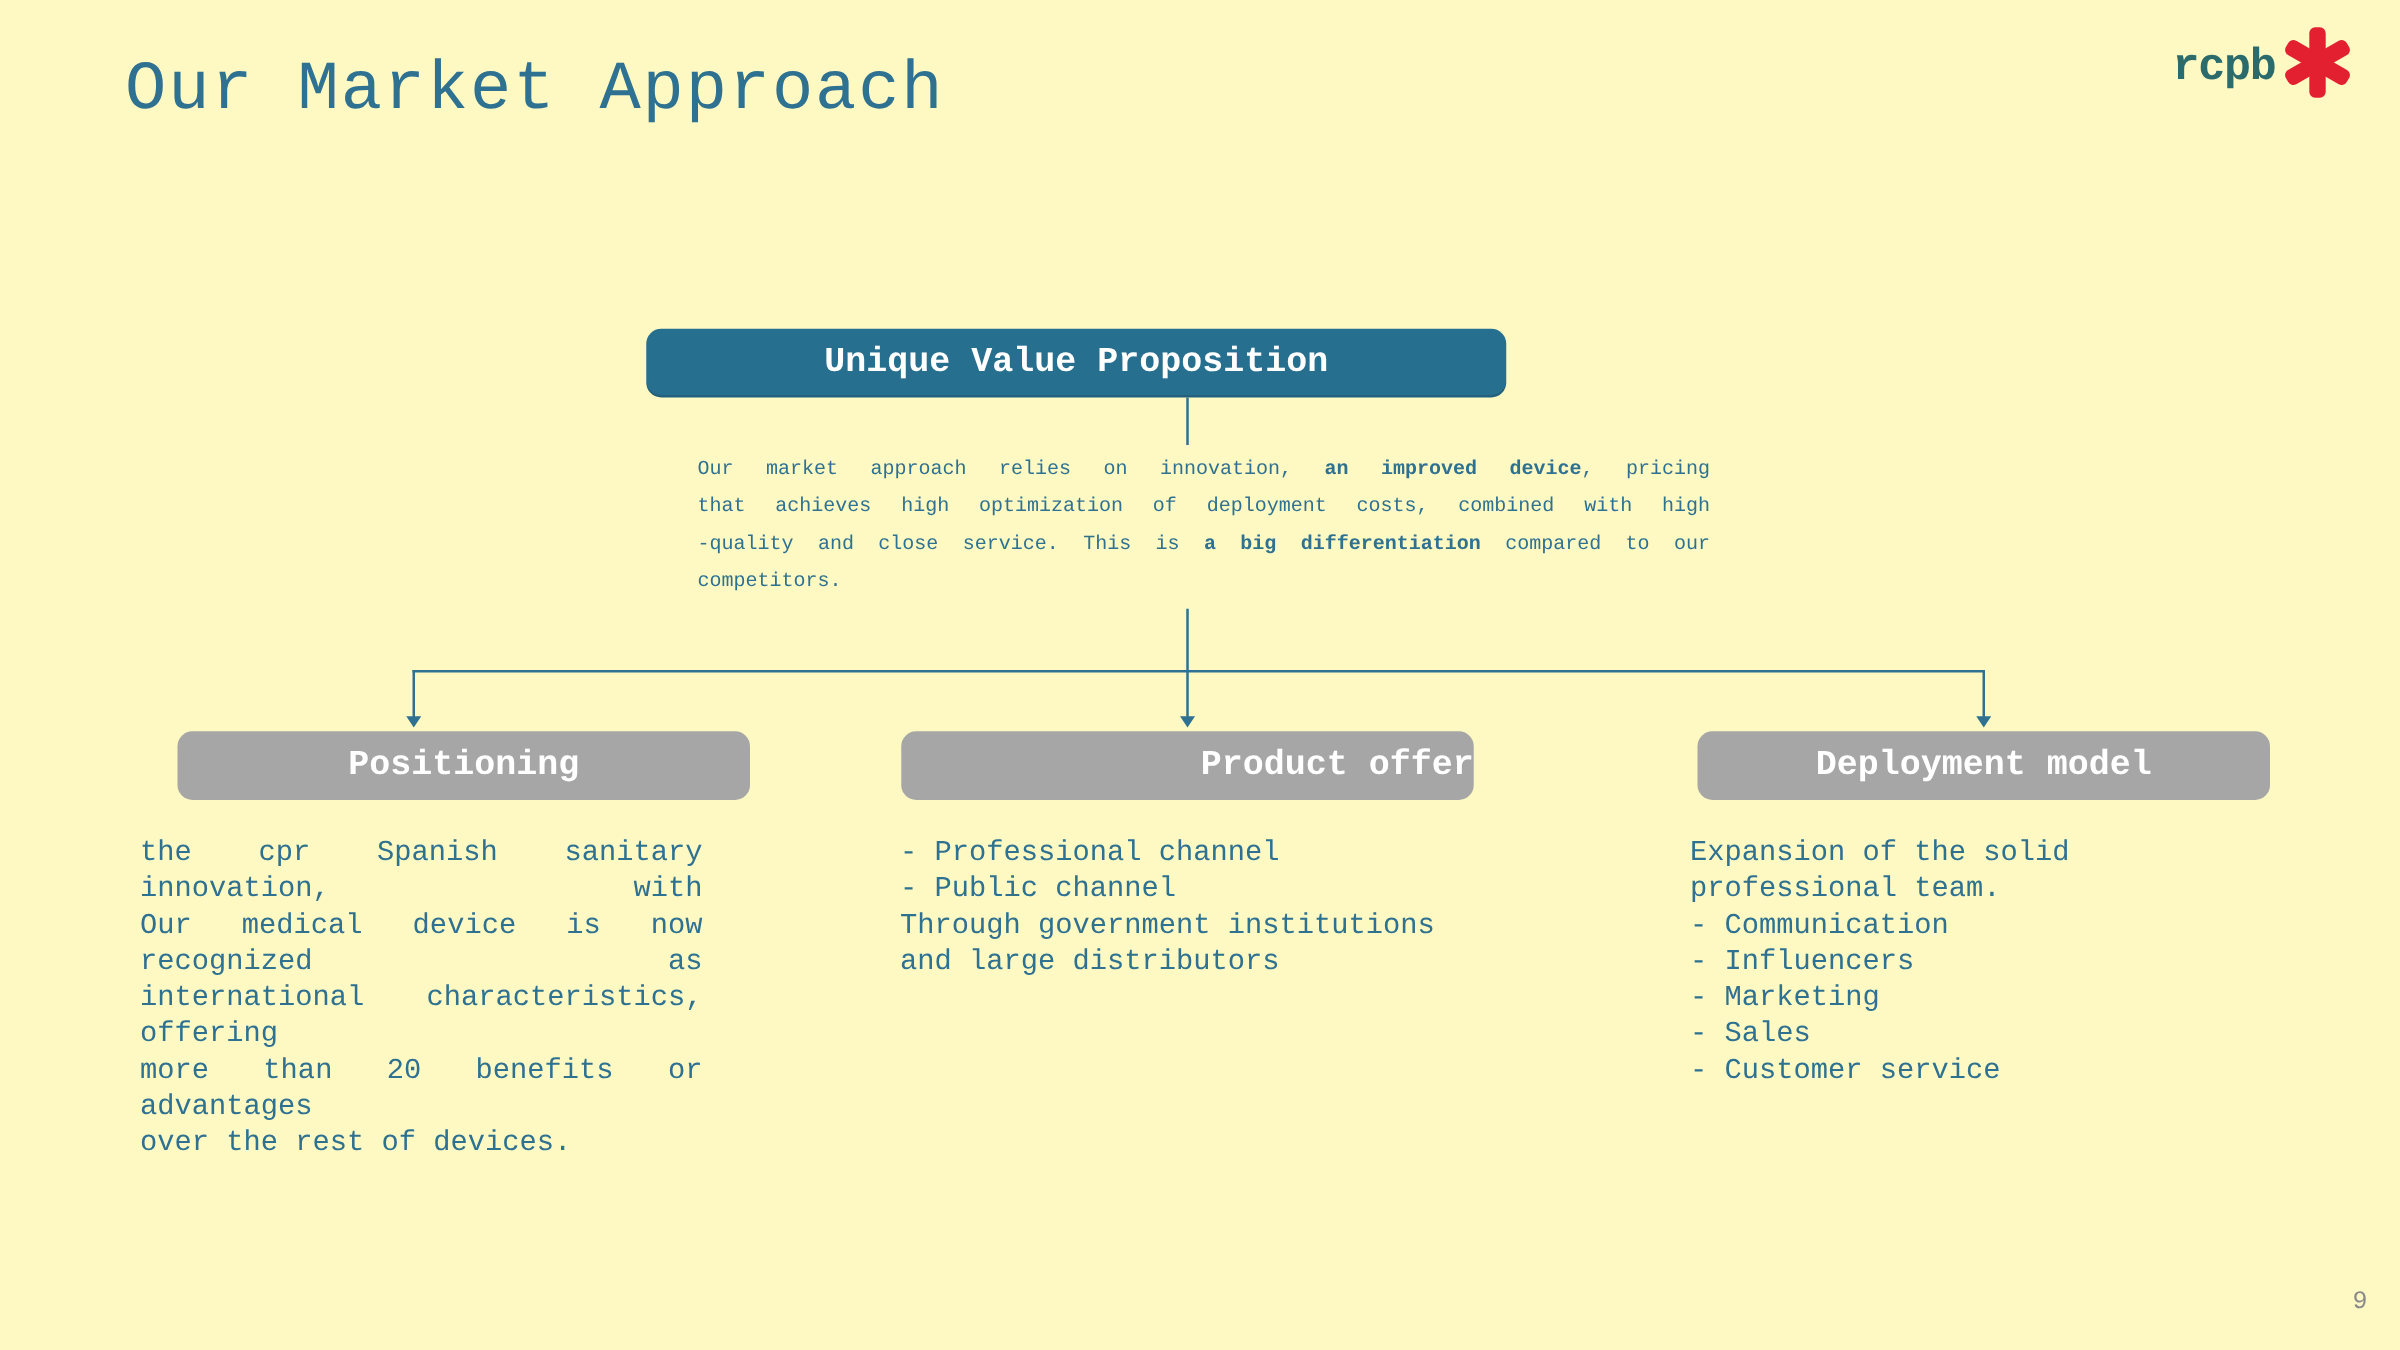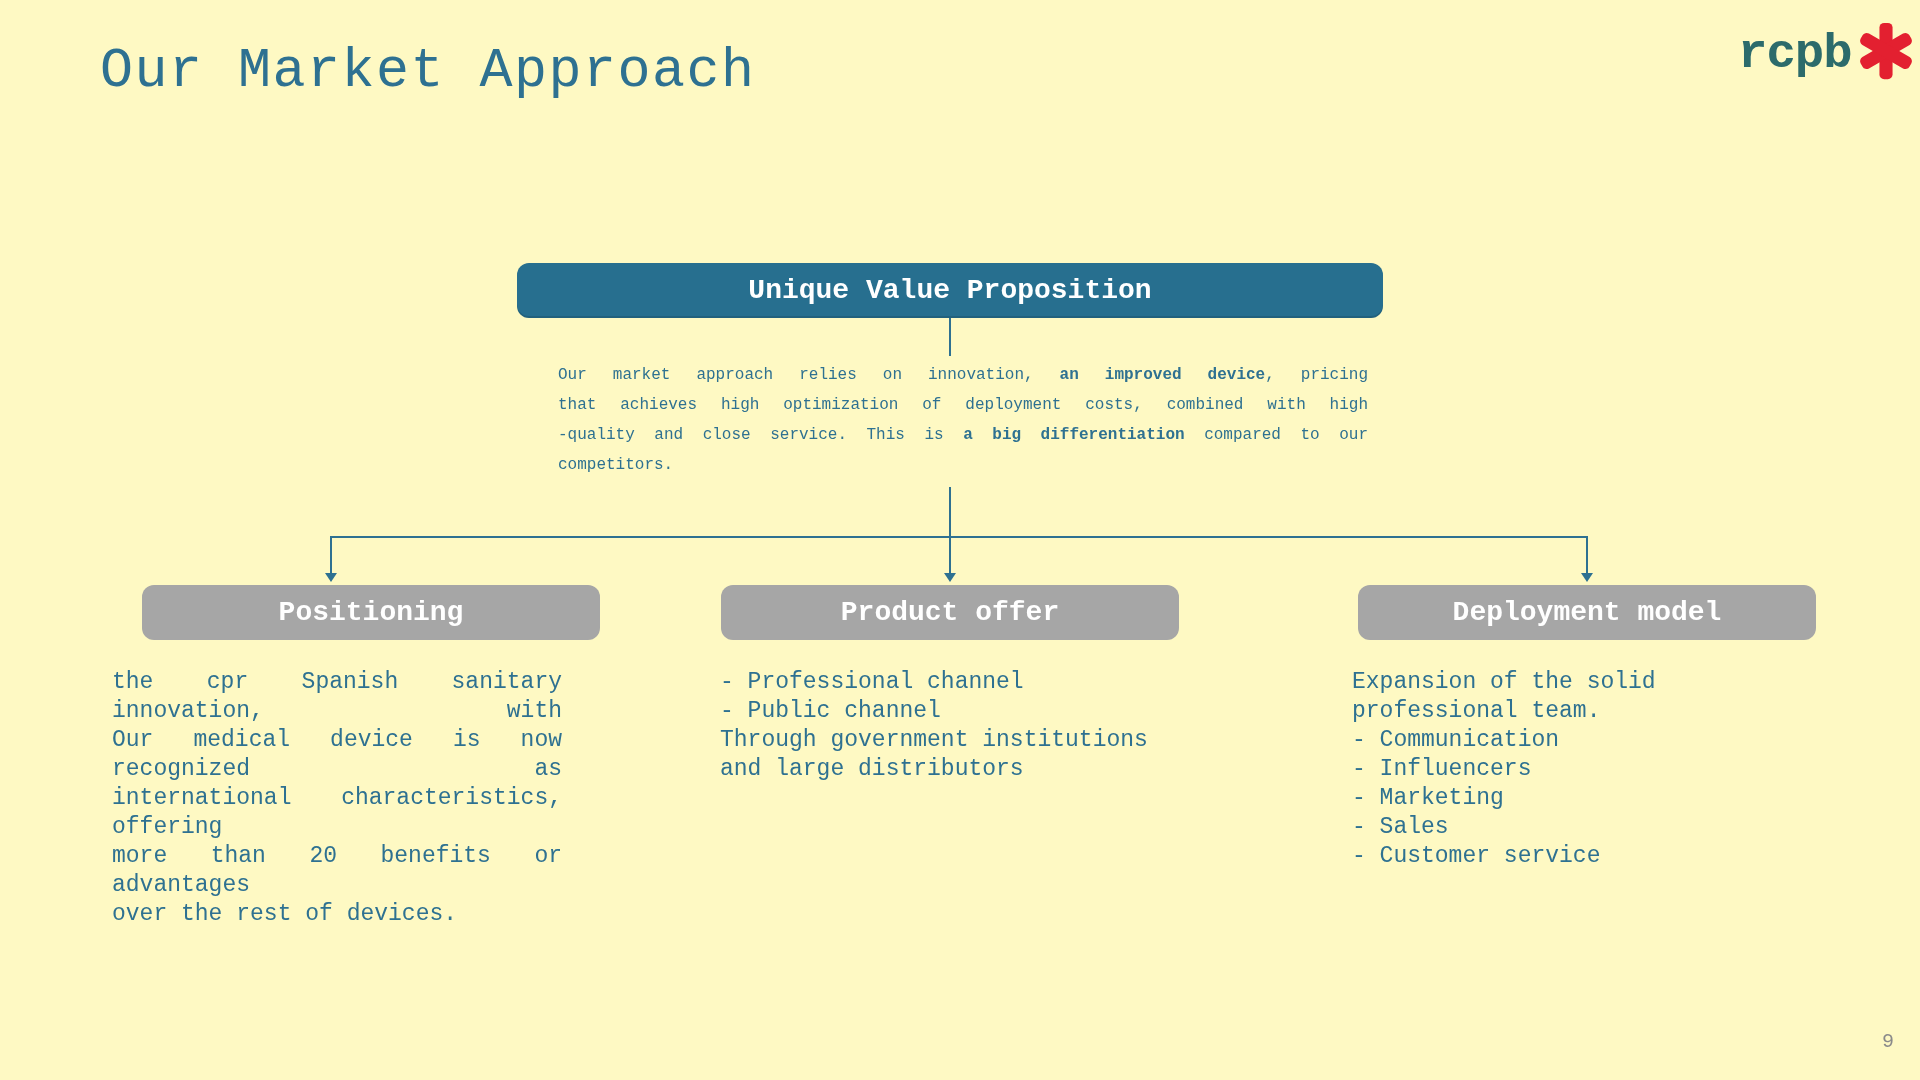--- a/index.html
+++ b/index.html
@@ -23,41 +23,41 @@
     font-size:55px;font-weight:400;letter-spacing:1.5px;
     color:var(--accent-teal);
     margin:0;
   }
   
   .logo{
     position:absolute;left:1738px;top:20px;
     display:flex;align-items:center;gap:4px;
   }
   .logo-text{
-    font-size:49px;font-weight:700;letter-spacing:-1px;
+    font-size:36px;font-weight:700;letter-spacing:-1px;
     color:var(--logo-teal);
     line-height:1;
     transform:translateY(-2px);
     margin-top:12px;
   }
   .logo-star{width:60px;height:60px;display:block;}
   
   .dbox{
     position:absolute;height:55px;border-radius:12px;
     display:flex;align-items:center;justify-content:center;
     color:#ffffff;font-weight:700;font-size:28px;
   }
   .uvp{
-    left:517px;top:263px;width:866px;
+    left:517px;top:263px;width:688px;
     background:var(--box-teal);
     box-shadow:inset 0 -2px 0 rgba(0,0,0,0.12);
   }
   .gbox{background:var(--box-gray);width:458px;top:585px;}
   .g0{left:103px;margin-left:39px;}
-  .g1{left:721px;}
+  .g1{left:721px;justify-content:flex-end;}
   .g2{left:1358px;}
   
   .vline,.hline{position:absolute;background:var(--accent-teal);}
   .vline{width:2px;}
   .hline{height:2px;}
   .stub-top{left:949px;top:318px;height:38px;}
   .stub-mid{left:949px;top:487px;height:50px;}
   .hbar{left:330px;top:536px;width:1258px;}
   .drop{top:536px;height:38px;}
   .d0{left:330px;}

